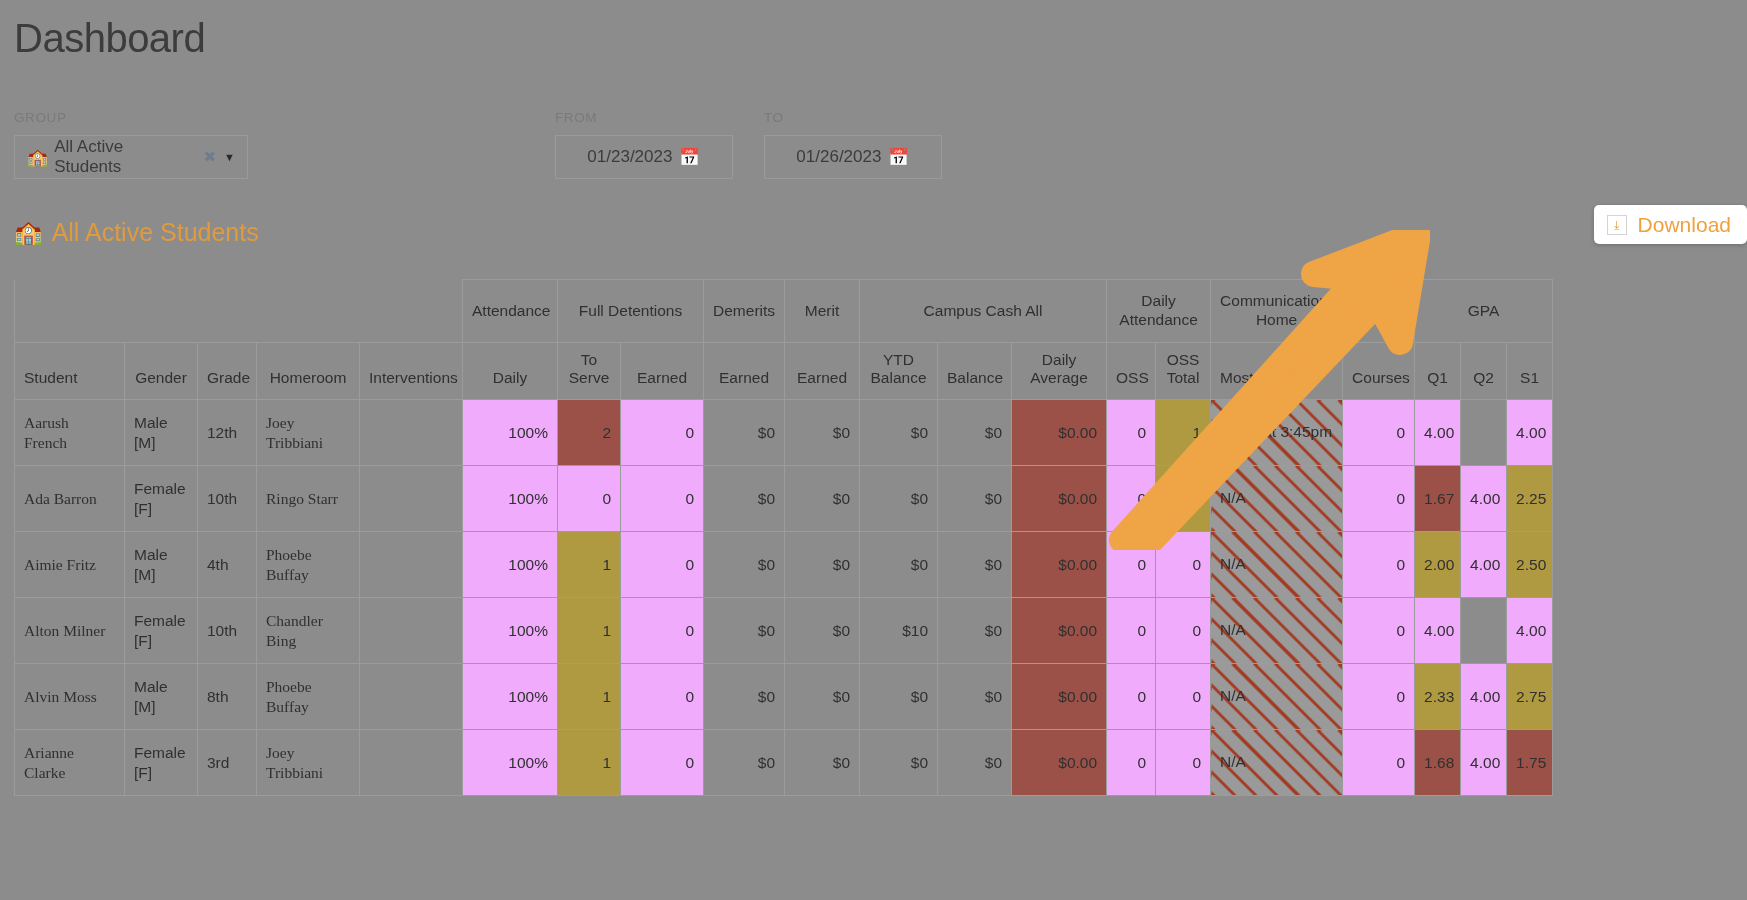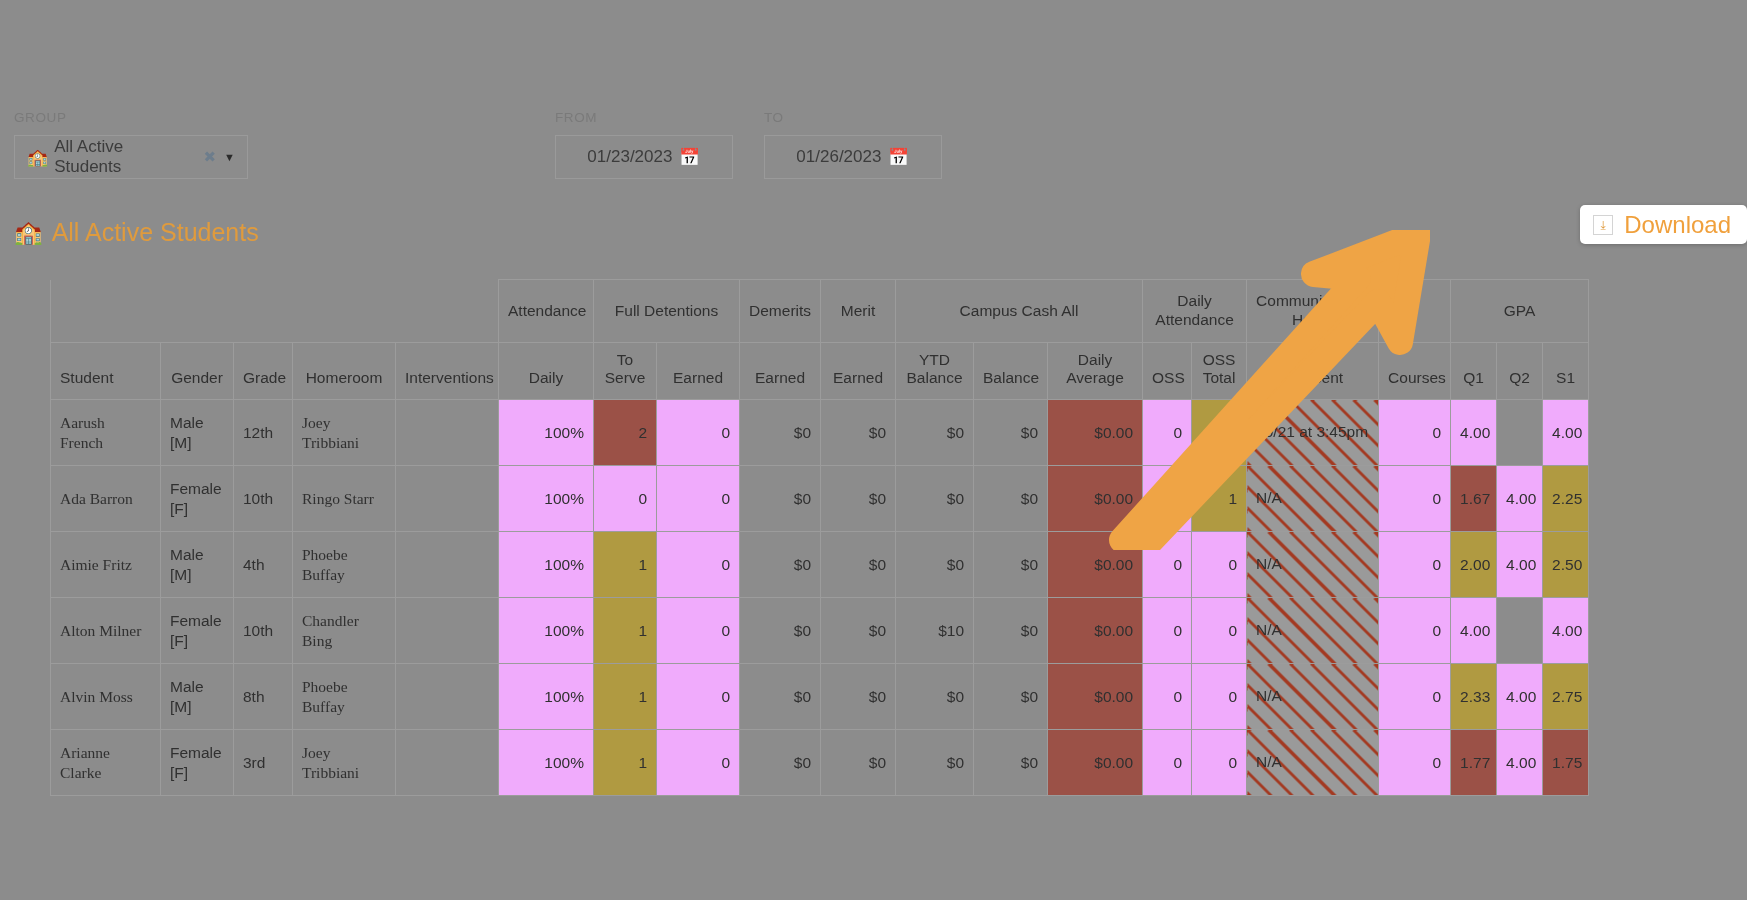--- a/index.html
+++ b/index.html
@@ -51,25 +51,25 @@
     background: #ffffff; border-radius: 5px;
     height: 39px; padding: 0 16px 0 13px;
     display: flex; align-items: center; gap: 11px;
     box-shadow: 0 1px 4px rgba(0,0,0,0.22);
   }
   .dl-ic {
     width: 20px; height: 20px; border: 1px solid #d4d4d4;
     display: flex; align-items: center; justify-content: center;
     color: #e09b3d; font-size: 12px; line-height: 1;
   }
-  .dl-label { color: #f0a03c; font-size: 24px; }
+  .dl-label { color: #f0a03c; font-size: 21px; }
 
   
   .table-wrap { position: absolute; left: 14px; top: 279px; width: 1514px; }
-  table.grid { border-collapse: collapse; table-layout: fixed; width: 1514px; margin-left: 36px; }
+  table.grid { border-collapse: collapse; table-layout: fixed; width: 1514px; }
   table.grid th, table.grid td {
     border: 1px solid #9c9c9c;
     font-weight: 400; color: #303030;
     font-size: 15.5px;
     padding: 0 9px;
   }
   
   tr.grp th { height: 63px; text-align: center; vertical-align: middle; font-size: 15.5px; line-height: 1.22; }
   tr.grp th.blank { border: none; border-bottom: 1px solid #9c9c9c; }
   tr.grp th.blank.first { border-left: 1px solid #9c9c9c; }
@@ -96,20 +96,21 @@
   }
 
   
   .arrow { position: absolute; left: 1100px; top: 230px; pointer-events: none; }
 </style>
 </head>
 <body>
 
 <div class="page">
 
+  <div class="page-title">Dashboard</div>
 
   <div class="filters">
     <div class="filter-block">
       <div class="filter-label">GROUP</div>
       <div class="filter-control group-control">
         <span class="group-icon">🏫</span>
         <span>All Active Students</span>
         <span class="clear-x">✖</span>
         <span class="caret">▼</span>
       </div>
@@ -324,21 +325,21 @@
             <td class="num g">0</td>
             <td class="num">$0</td>
             <td class="num">$0</td>
             <td class="num">$0</td>
             <td class="num">$0</td>
             <td class="num r">$0.00</td>
             <td class="num g">0</td>
             <td class="num g">0</td>
             <td class="hatch">N/A</td>
             <td class="num g">0</td>
-            <td class="num r">1.77</td>
+            <td class="num r">1.68</td>
             <td class="num g">4.00</td>
             <td class="num r">1.75</td>
           </tr>
         </tbody>
     </table>
   </div>
 
   <svg class="arrow" width="330" height="320" viewBox="0 0 330 320">
     <path d="M22 310 L258 48 L214 44 L318 4 L300 112 L278 72 L44 318 Z" fill="#efa445" stroke="#efa445" stroke-width="26" stroke-linejoin="round"></path>
   </svg>

